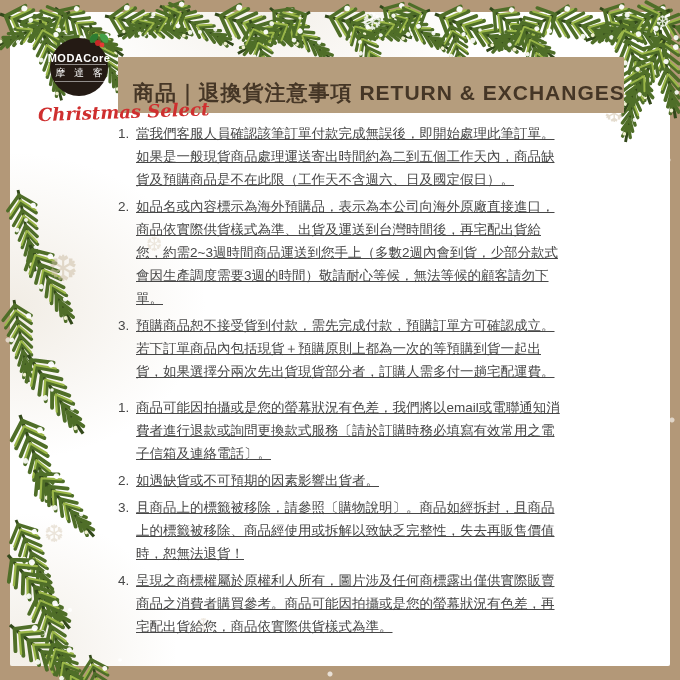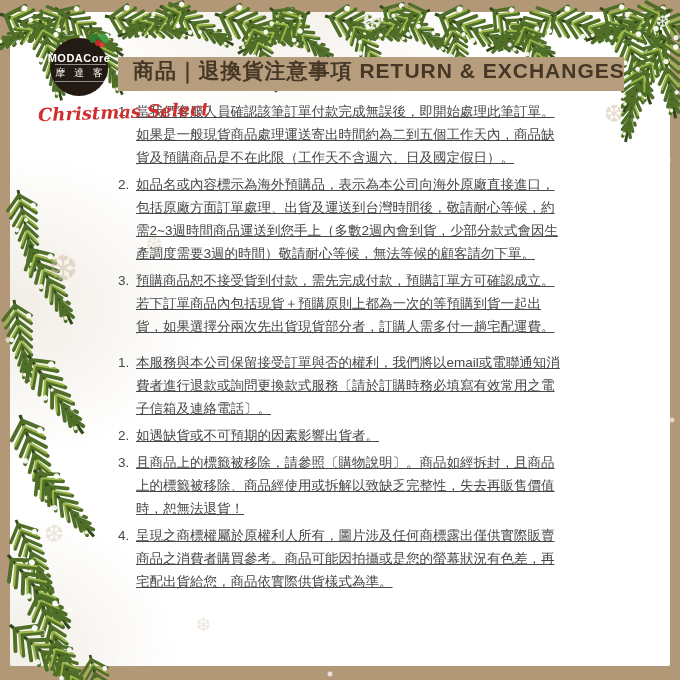--- a/index.html
+++ b/index.html
@@ -48,21 +48,21 @@
     margin-top:6px;color:#cf2f2f;font-size:18px;font-weight:bold;font-style:italic;
     font-family:"DejaVu Serif","Liberation Serif",serif;
     transform:rotate(-2deg);white-space:nowrap;
   }
 
   
   .content{position:absolute;left:108px;top:45px;width:506px;z-index:3;}
   .section-header{
     background:#b59d7d;color:#453626;
     font-size:21px;font-weight:bold;letter-spacing:1px;
-    padding:1px 8px 8px 15px;line-height:25px;white-space:nowrap;
+    padding:23px 8px 8px 15px;line-height:25px;white-space:nowrap;
   }
   .notice-list{
     margin:9px 0 13px 0;padding:0;width:448px;
     color:#474747;font-size:13.5px;line-height:23px;
     counter-reset:item;list-style:none;text-decoration:underline;
   }
   .notice-list li{
     position:relative;padding-left:18px;margin:0 0 4px 0;counter-increment:item;
   }
   .notice-list li::before{
@@ -95,26 +95,26 @@
         </div>
         <div class="brand-cjk">摩 達 客</div>
       </div>
       <div class="tagline">Christmas Select</div>
     </div>
 
     <div class="content">
       <div class="section-header">商品｜退換貨注意事項 RETURN &amp; EXCHANGES</div>
       <ol class="notice-list">
         <li>當我們客服人員確認該筆訂單付款完成無誤後，即開始處理此筆訂單。如果是一般現貨商品處理運送寄出時間約為二到五個工作天內，商品缺貨及預購商品是不在此限（工作天不含週六、日及國定假日）。</li>
-        <li>如品名或內容標示為海外預購品，表示為本公司向海外原廠直接進口，包括原廠方面訂單處理、出貨及運送到台灣時間後，敬請耐心等候，約需2~3週時間商品運送到您手上（多數2週內會到貨，少部分款式會因生產調度需要3週的時間）敬請耐心等候，無法等候的顧客請勿下單。</li>
+        <li>如品名或內容標示為海外預購品，表示為本公司向海外原廠直接進口，商品依實際供貨樣式為準、出貨及運送到台灣時間後，再宅配出貨給您，約需2~3週時間商品運送到您手上（多數2週內會到貨，少部分款式會因生產調度需要3週的時間）敬請耐心等候，無法等候的顧客請勿下單。</li>
         <li>預購商品恕不接受貨到付款，需先完成付款，預購訂單方可確認成立。若下訂單商品內包括現貨＋預購原則上都為一次的等預購到貨一起出貨，如果選擇分兩次先出貨現貨部分者，訂購人需多付一趟宅配運費。</li>
       </ol>
 
       <ol class="notice-list">
-        <li>本服務與本公司保留接受訂單與否的權利，我們將以email或電聯通知消費者進行退款或詢問更換款式服務〔請於訂購時務必填寫有效常用之電子信箱及連絡電話〕。</li>
+        <li>商品可能因拍攝或是您的螢幕狀況有色差，我們將以email或電聯通知消費者進行退款或詢問更換款式服務〔請於訂購時務必填寫有效常用之電子信箱及連絡電話〕。</li>
         <li>如遇缺貨或不可預期的因素影響出貨者。</li>
         <li>且商品上的標籤被移除，請參照〔購物說明〕。商品如經拆封，且商品上的標籤被移除、商品經使用或拆解以致缺乏完整性，失去再販售價值時，恕無法退貨！</li>
         <li>呈現之商標權屬於原權利人所有，圖片涉及任何商標露出僅供實際販賣商品之消費者購買參考。商品可能因拍攝或是您的螢幕狀況有色差，再宅配出貨給您，商品依實際供貨樣式為準。</li>
       </ol>
     </div>
   </div>
 
   <svg class="deco" width="680" height="680" viewBox="0 0 680 680">
     <defs>
       <g id="sprig">

